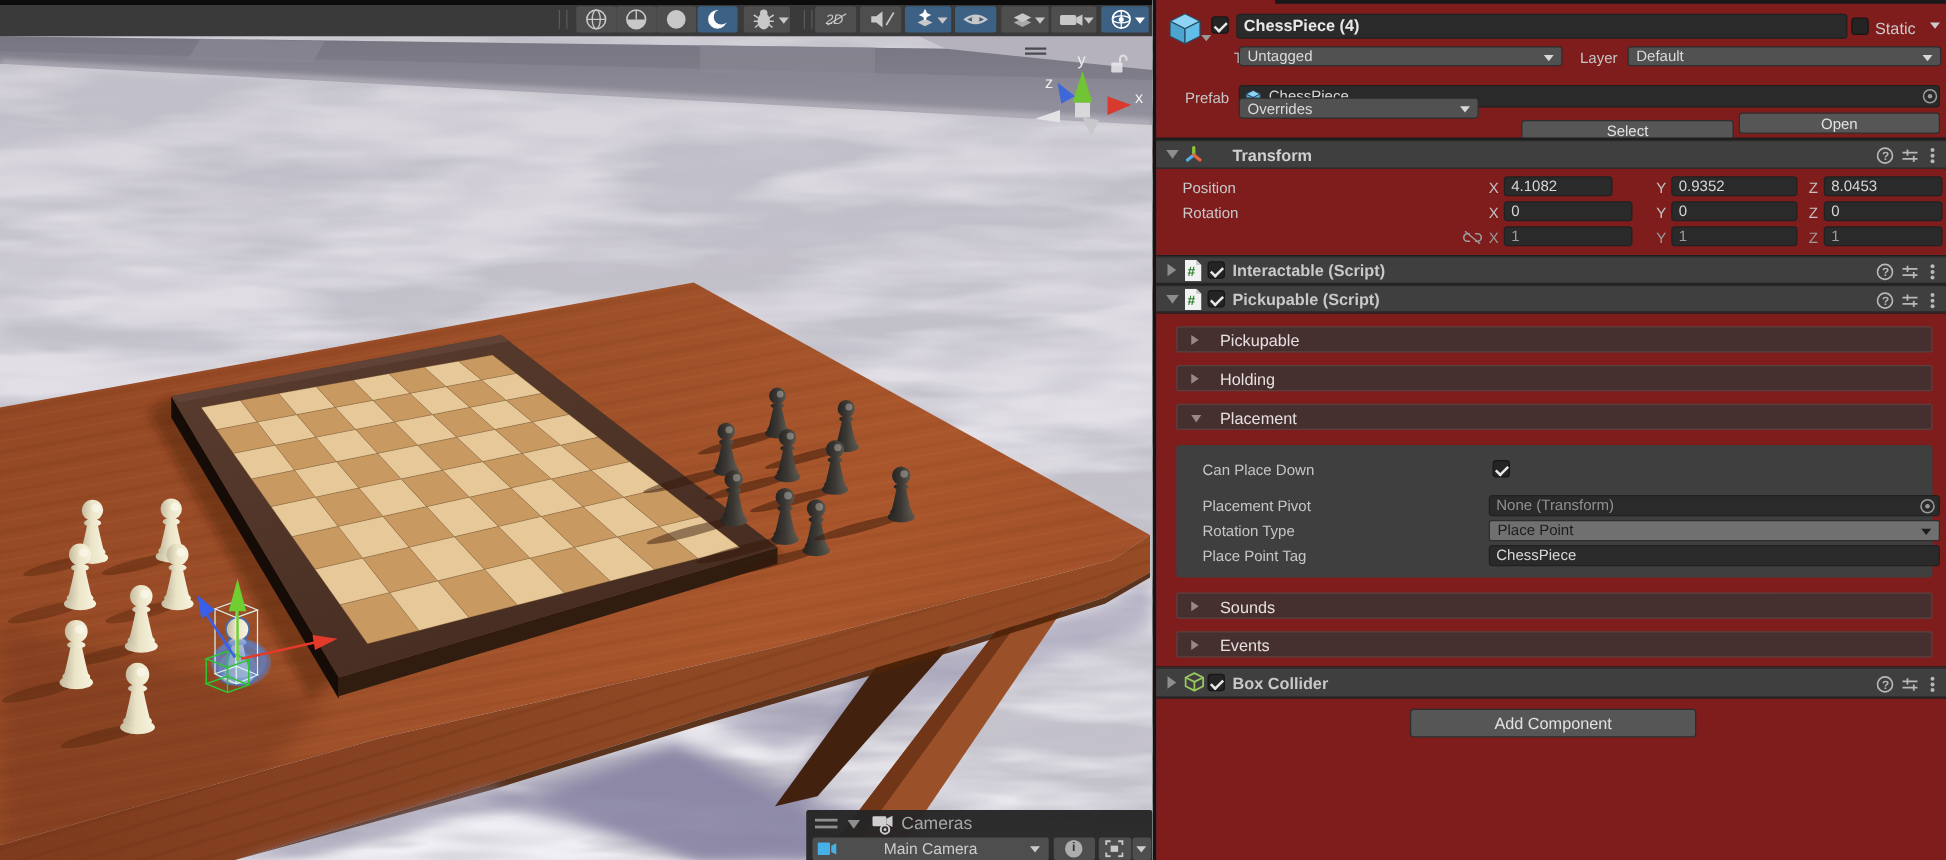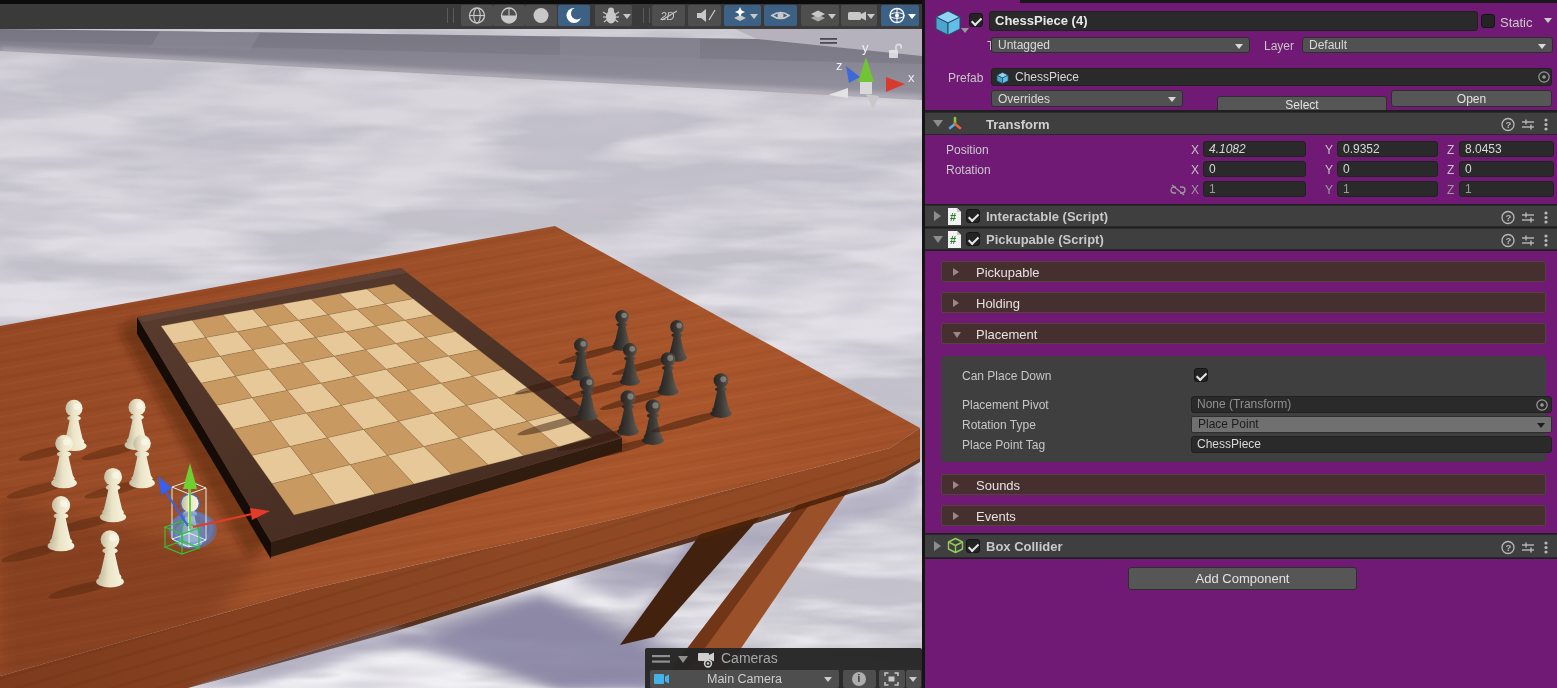--- a/index.html
+++ b/index.html
@@ -2,21 +2,21 @@
 <html><head><meta charset="utf-8"><style>
 *{margin:0;padding:0;box-sizing:border-box;font-family:"Liberation Sans",sans-serif;}
 #app{position:relative;width:1557px;height:688px;background:#383838;overflow:hidden;}
 #scene{position:absolute;left:0;top:0;width:922px;height:688px;overflow:hidden;background:#d8d7dc;}
 #topstrip{position:absolute;left:0;top:0;width:922px;height:4px;background:#0c0c0c;z-index:30;}
 #toolbar{position:absolute;left:0;top:4px;width:922px;height:25px;background:#3a3a3a;z-index:30;}
 .tbtn{position:absolute;top:1px;height:21px;background:#4e4e4e;border-radius:2px;}
 .tbtn.blue{background:#3d6185;}
 .tsep{position:absolute;top:4px;width:7px;height:15px;border-left:1px solid #5a5a5a;border-right:1px solid #5a5a5a;}
 #divider{position:absolute;left:922px;top:0;width:3px;height:688px;background:#141414;}
-#insp{position:absolute;left:925px;top:0;width:632px;height:688px;background:#701a75;font-size:12px;color:#c6c6c6;}
+#insp{position:absolute;left:925px;top:0;width:632px;height:688px;background:#7f1d1d;font-size:12px;color:#c6c6c6;}
 .abs{position:absolute;}
 .field{position:absolute;background:#2a2a2a;border:1px solid #212121;border-radius:3px;color:#d8d8d8;font-size:12px;line-height:14px;padding-left:5px;overflow:hidden;white-space:nowrap;}
 .drop{position:absolute;background:#515151;border:1px solid #2e2e2e;border-radius:3px;color:#dadada;font-size:12px;overflow:hidden;white-space:nowrap;padding-left:6px;}
 .drop:after{content:"";position:absolute;right:6px;top:6px;border-left:4px solid transparent;border-right:4px solid transparent;border-top:5px solid #d8d8d8;}
 .btn{position:absolute;background:#565656;border:1px solid #2e2e2e;border-radius:3px;color:#e2e2e2;font-size:12px;text-align:center;}
 .cb{position:absolute;width:14px;height:14px;background:#242424;border:1px solid #161616;border-radius:3px;}
 .cb.on:after{content:"";position:absolute;left:2.5px;top:5px;width:8px;height:4px;border-left:2px solid #e8e8e8;border-bottom:2px solid #e8e8e8;transform:rotate(-45deg) translateY(-2px);}
 .hdr{position:absolute;left:0;width:632px;background:#3f3f3f;border-top:1px solid #2a2a2a;border-bottom:1px solid #292929;}
 .hdr b{position:absolute;left:61px;top:4px;font-size:13px;color:#d0d0d0;font-weight:bold;}
 .fold{position:absolute;width:0;height:0;}
@@ -608,21 +608,21 @@
             <polygon points="14,2 26,8 14,14 2,8" fill="#8fd4f5"></polygon>
             <polygon points="2,8 14,14 14,26 2,20" fill="#4da4cf"></polygon>
             <polygon points="26,8 14,14 14,26 26,20" fill="#62bde8"></polygon>
           </g>
         </svg>
 <span style="margin-left:18px;">ChessPiece</span></div>
       <div class="abs" style="left:612px;top:70px;"><svg width="14" height="14" viewBox="0 0 14 14">
           <circle cx="7" cy="7" r="5.2" fill="none" stroke="#9a9a9a" stroke-width="1.2"></circle>
           <circle cx="7" cy="7" r="1.8" fill="#9a9a9a"></circle>
         </svg></div>
-      <div class="drop" style="left:66px;top:78px;width:192px;height:17px;line-height:16px;margin-top:12px;">Overrides</div>
+      <div class="drop" style="left:66px;top:78px;width:192px;height:17px;line-height:16px;">Overrides</div>
       <div class="btn" style="left:292px;top:96px;width:170px;height:17px;line-height:16px;">Select</div>
       <div class="btn" style="left:466px;top:90px;width:161px;height:17px;line-height:16px;">Open</div>
       <div class="abs" style="left:0;top:110px;width:632px;height:2px;background:#1f1f1f;"></div>
       <div class="hdr" style="top:112px;height:23px;">
         <b>Transform</b>
       </div>
       <div class="fold open" style="left:8px;top:120px;"></div>
       <div class="abs" style="left:22px;top:116px;"><svg width="16" height="16" viewBox="0 0 16 16" fill="none" stroke-width="2.6" stroke-linecap="round">
 <line x1="8" y1="8" x2="8" y2="2" stroke="#8bc832"></line>
           <line x1="8" y1="8" x2="3" y2="12" stroke="#55aee8"></line>
@@ -638,21 +638,21 @@
           <line x1="30" y1="7.5" x2="30" y2="12.5"></line>
         </g>
     <g fill="#b8b8b8">
           <circle cx="45" cy="3" r="1.6"></circle>
           <circle cx="45" cy="7.5" r="1.6"></circle>
           <circle cx="45" cy="12" r="1.6"></circle>
         </g>
       </svg>
       <div class="lbl" style="left:21px;top:143px;color:#c8c8c8;">Position</div>
       <div class="xyz" style="left:266px;top:143px;">X</div>
-      <div class="field" style="left:278px;top:141px;width:103px;height:16px;line-height:14px;font-style:italic;">4.1082</div>
+      <div class="field" style="left:278px;top:141px;width:87px;height:16px;line-height:14px;">4.1082</div>
       <div class="xyz" style="left:400px;top:143px;">Y</div>
       <div class="field" style="left:412px;top:141px;width:101px;height:16px;line-height:14px;">0.9352</div>
       <div class="xyz" style="left:522px;top:143px;">Z</div>
       <div class="field" style="left:534px;top:141px;width:95px;height:16px;line-height:14px;">8.0453</div>
       <div class="lbl" style="left:21px;top:163px;color:#c8c8c8;">Rotation</div>
       <div class="xyz" style="left:266px;top:163px;">X</div>
       <div class="field" style="left:278px;top:161px;width:103px;height:16px;line-height:14px;">0</div>
       <div class="xyz" style="left:400px;top:163px;">Y</div>
       <div class="field" style="left:412px;top:161px;width:101px;height:16px;line-height:14px;">0</div>
       <div class="xyz" style="left:522px;top:163px;">Z</div>

